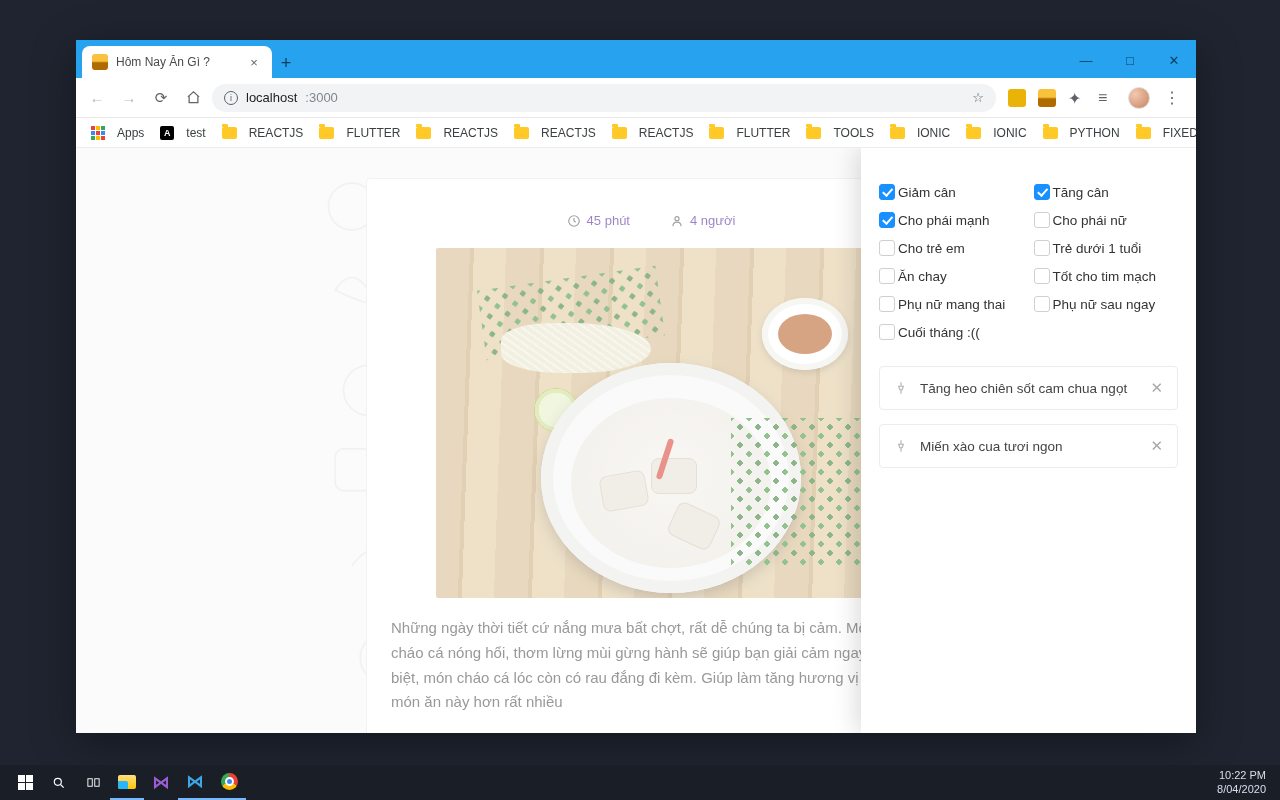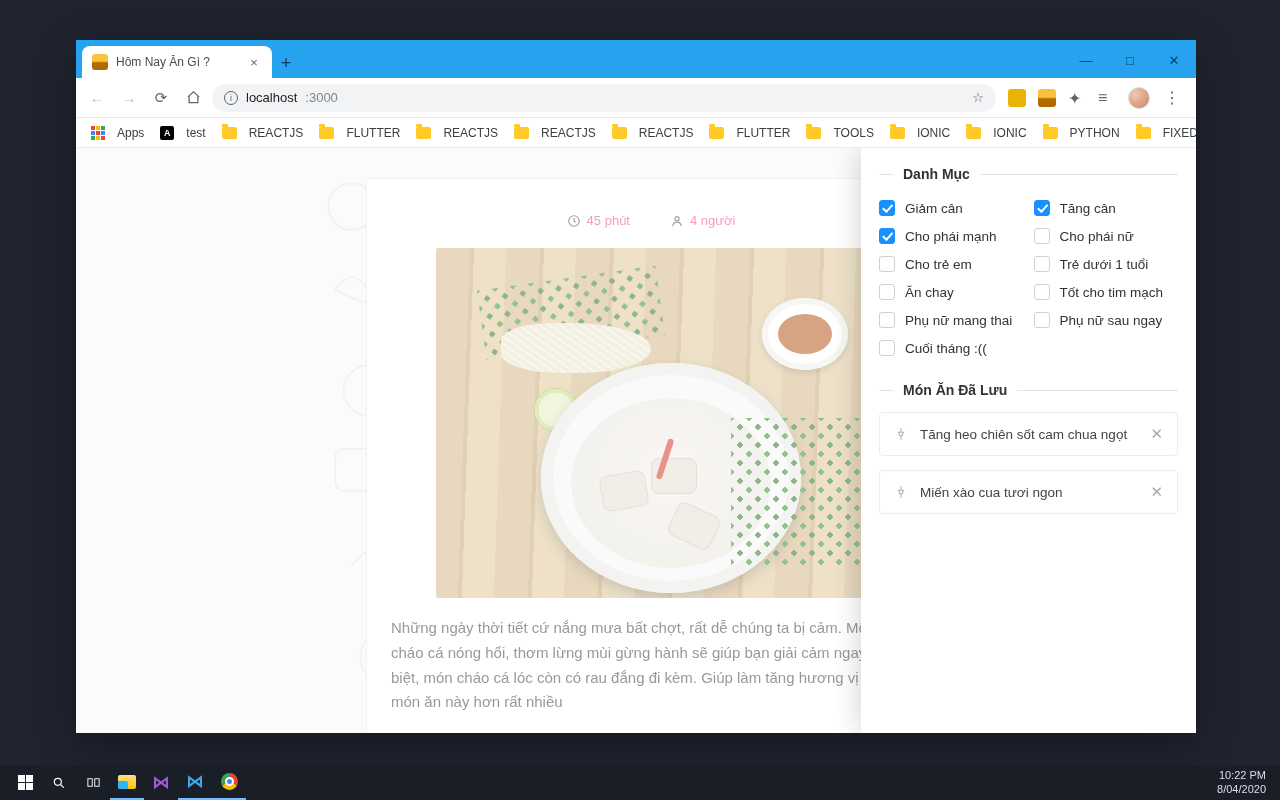--- a/index.html
+++ b/index.html
@@ -41,21 +41,21 @@
     .bk-apps span:nth-child(7){background:#34a853;} .bk-apps span:nth-child(8){background:#fbbc04;} .bk-apps span:nth-child(9){background:#ea4335;}
     .bk-ang { width:14px;height:14px;background:#000;border-radius:2px;color:#fff;font-size:9px;display:flex;align-items:center;justify-content:center;font-weight:bold; }
     .bk-translate{width:14px;height:14px;background:#4285f4;border-radius:2px;}
 
     .viewport { flex:1; position:relative; overflow:hidden; }
     .page-bg { position:absolute; inset:0; background:#f7f7f7; }
     .page-bg svg { width:100%; height:100%; opacity:.35; }
 
     .article { position:absolute; left:290px; top:30px; width:570px; background:#fff; border:1px solid #e7e7e7; border-radius:4px; padding:24px 24px 24px; }
     .article h1 { font-family: Georgia, 'Times New Roman', serif; font-weight:600; font-size:26px; text-align:center; color:#222; letter-spacing:.2px; }
-    .meta { display:flex; justify-content:center; gap:40px; margin-top:10px; font-size:13px; color:#ec4899; }
+    .meta { display:flex; justify-content:center; gap:40px; margin-top:10px; font-size:13px; color:#4c1d95; }
     .meta-item { display:flex; align-items:center; gap:6px; }
     .meta-icon { width:14px;height:14px;color:#555; }
     .food-img { margin:20px auto 0; width:430px; height:350px; border-radius:2px; position:relative; overflow:hidden;
       background:
         repeating-linear-gradient(92deg,#d6b98a 0 34px,#c9a975 34px 38px,#e0c89c 38px 70px);
     }
     .bowl { position:absolute; left:105px; top:115px; width:260px; height:230px; background:#f5f6f4; border-radius:50%; box-shadow:inset 0 0 0 12px #e9eae6, 0 6px 14px rgba(0,0,0,.25); }
     .porridge { position:absolute; left:135px; top:150px; width:200px; height:170px; background:radial-gradient(ellipse at 50% 45%,#f3f0ea,#e7e3da); border-radius:50%; }
     .fish { position:absolute; width:46px; height:36px; background:#e6dfd3; border:1px solid #cfc5b5; border-radius:8px; }
     .fish.a{left:165px;top:225px;transform:rotate(-10deg);} .fish.b{left:215px;top:210px;} .fish.c{left:235px;top:260px;transform:rotate(25deg);}
@@ -72,21 +72,21 @@
 
     .overlay { position:absolute; inset:0; background:rgba(255,255,255,.45); }
 
     .panel { position:absolute; right:0; top:0; bottom:0; width:335px; background:#fff; box-shadow:-4px 0 24px rgba(0,0,0,.15); padding:18px 18px 18px 18px; overflow:auto; }
     .fieldset-label { font-size:14px; font-weight:600; color:#333; position:relative; }
     .fieldset-label::before, .fieldset-label::after { content:""; position:absolute; top:50%; height:1px; background:#e3e3e3; }
     .fieldset-label span { background:#fff; padding:0 10px; position:relative; margin-left:14px; }
     .fieldset-label .line { position:absolute; top:50%; left:0; right:0; height:1px; background:#e3e3e3; }
 
     .cat-grid { display:grid; grid-template-columns:1fr 1fr; gap:12px 10px; margin-top:18px; }
-    .cb { display:flex; align-items:center; gap:10px; font-size:13.5px; color:#333; }
+    .cb { display:flex; align-items:center; gap:3px; font-size:13.5px; color:#333; }
     .cb-box { width:16px; height:16px; border:1.5px solid #d0d0d0; border-radius:3px; display:flex; align-items:center; justify-content:center; background:#fff; }
     .cb.checked .cb-box { background:#1890ff; border-color:#1890ff; }
     .cb.checked .cb-box::after { content:""; width:4px; height:8px; border:solid #fff; border-width:0 2px 2px 0; transform:rotate(42deg) translateY(-1px); }
 
     .saved-section { margin-top:26px; }
     .saved-item { border:1px solid #ececec; border-radius:4px; padding:12px 14px; display:flex; align-items:center; gap:12px; margin-top:14px; font-size:13.5px; color:#444; }
     .pin-icon { width:14px; height:14px; opacity:.55; }
     .saved-item .x { margin-left:auto; color:#a8a8a8; font-size:15px; }
 
     
@@ -254,23 +254,20 @@
           <div class="fish c"></div>
         <div class="chili"></div>
           <div class="greens r"></div>
       </div>
       <p class="desc">Những ngày thời tiết cứ nắng mưa bất chợt, rất dễ chúng ta bị cảm. Một tô cháo cá nóng hổi, thơm lừng mùi gừng hành sẽ giúp bạn giải cảm ngay. Đặc biệt, món cháo cá lóc còn có rau đắng đi kèm. Giúp làm tăng hương vị của món ăn này hơn rất nhiều</p>
     </div>
 
     <div class="overlay"></div>
 
     <div class="panel">
-      <div class="fieldset-label">
-        <div class="line"></div><span>Danh Mục</span>
-      </div>
       <div class="cat-grid" id="cat-grid">
           <label class="cb checked">
             <span class="cb-box"></span>
             <span>Giảm cân</span>
           </label>
           <label class="cb checked">
             <span class="cb-box"></span>
             <span>Tăng cân</span>
           </label>
           <label class="cb checked">
@@ -305,23 +302,20 @@
             <span class="cb-box"></span>
             <span>Phụ nữ sau ngay</span>
           </label>
           <label class="cb">
             <span class="cb-box"></span>
             <span>Cuối tháng :((</span>
           </label>
         </div>
 
       <div class="saved-section">
-        <div class="fieldset-label">
-          <div class="line"></div><span>Món Ăn Đã Lưu</span>
-        </div>
         <div id="saved-list">
             <div class="saved-item">
               <svg class="pin-icon" viewBox="0 0 24 24" fill="none" stroke="#777" stroke-width="2">
                 <path d="M12 2v7"></path>
                 <path d="M8 9h8l-2 6H10z"></path>
                 <path d="M12 15v7"></path>
               </svg>
               <span>Tăng heo chiên sốt cam chua ngọt</span>
               <span class="x">✕</span>
             </div>

